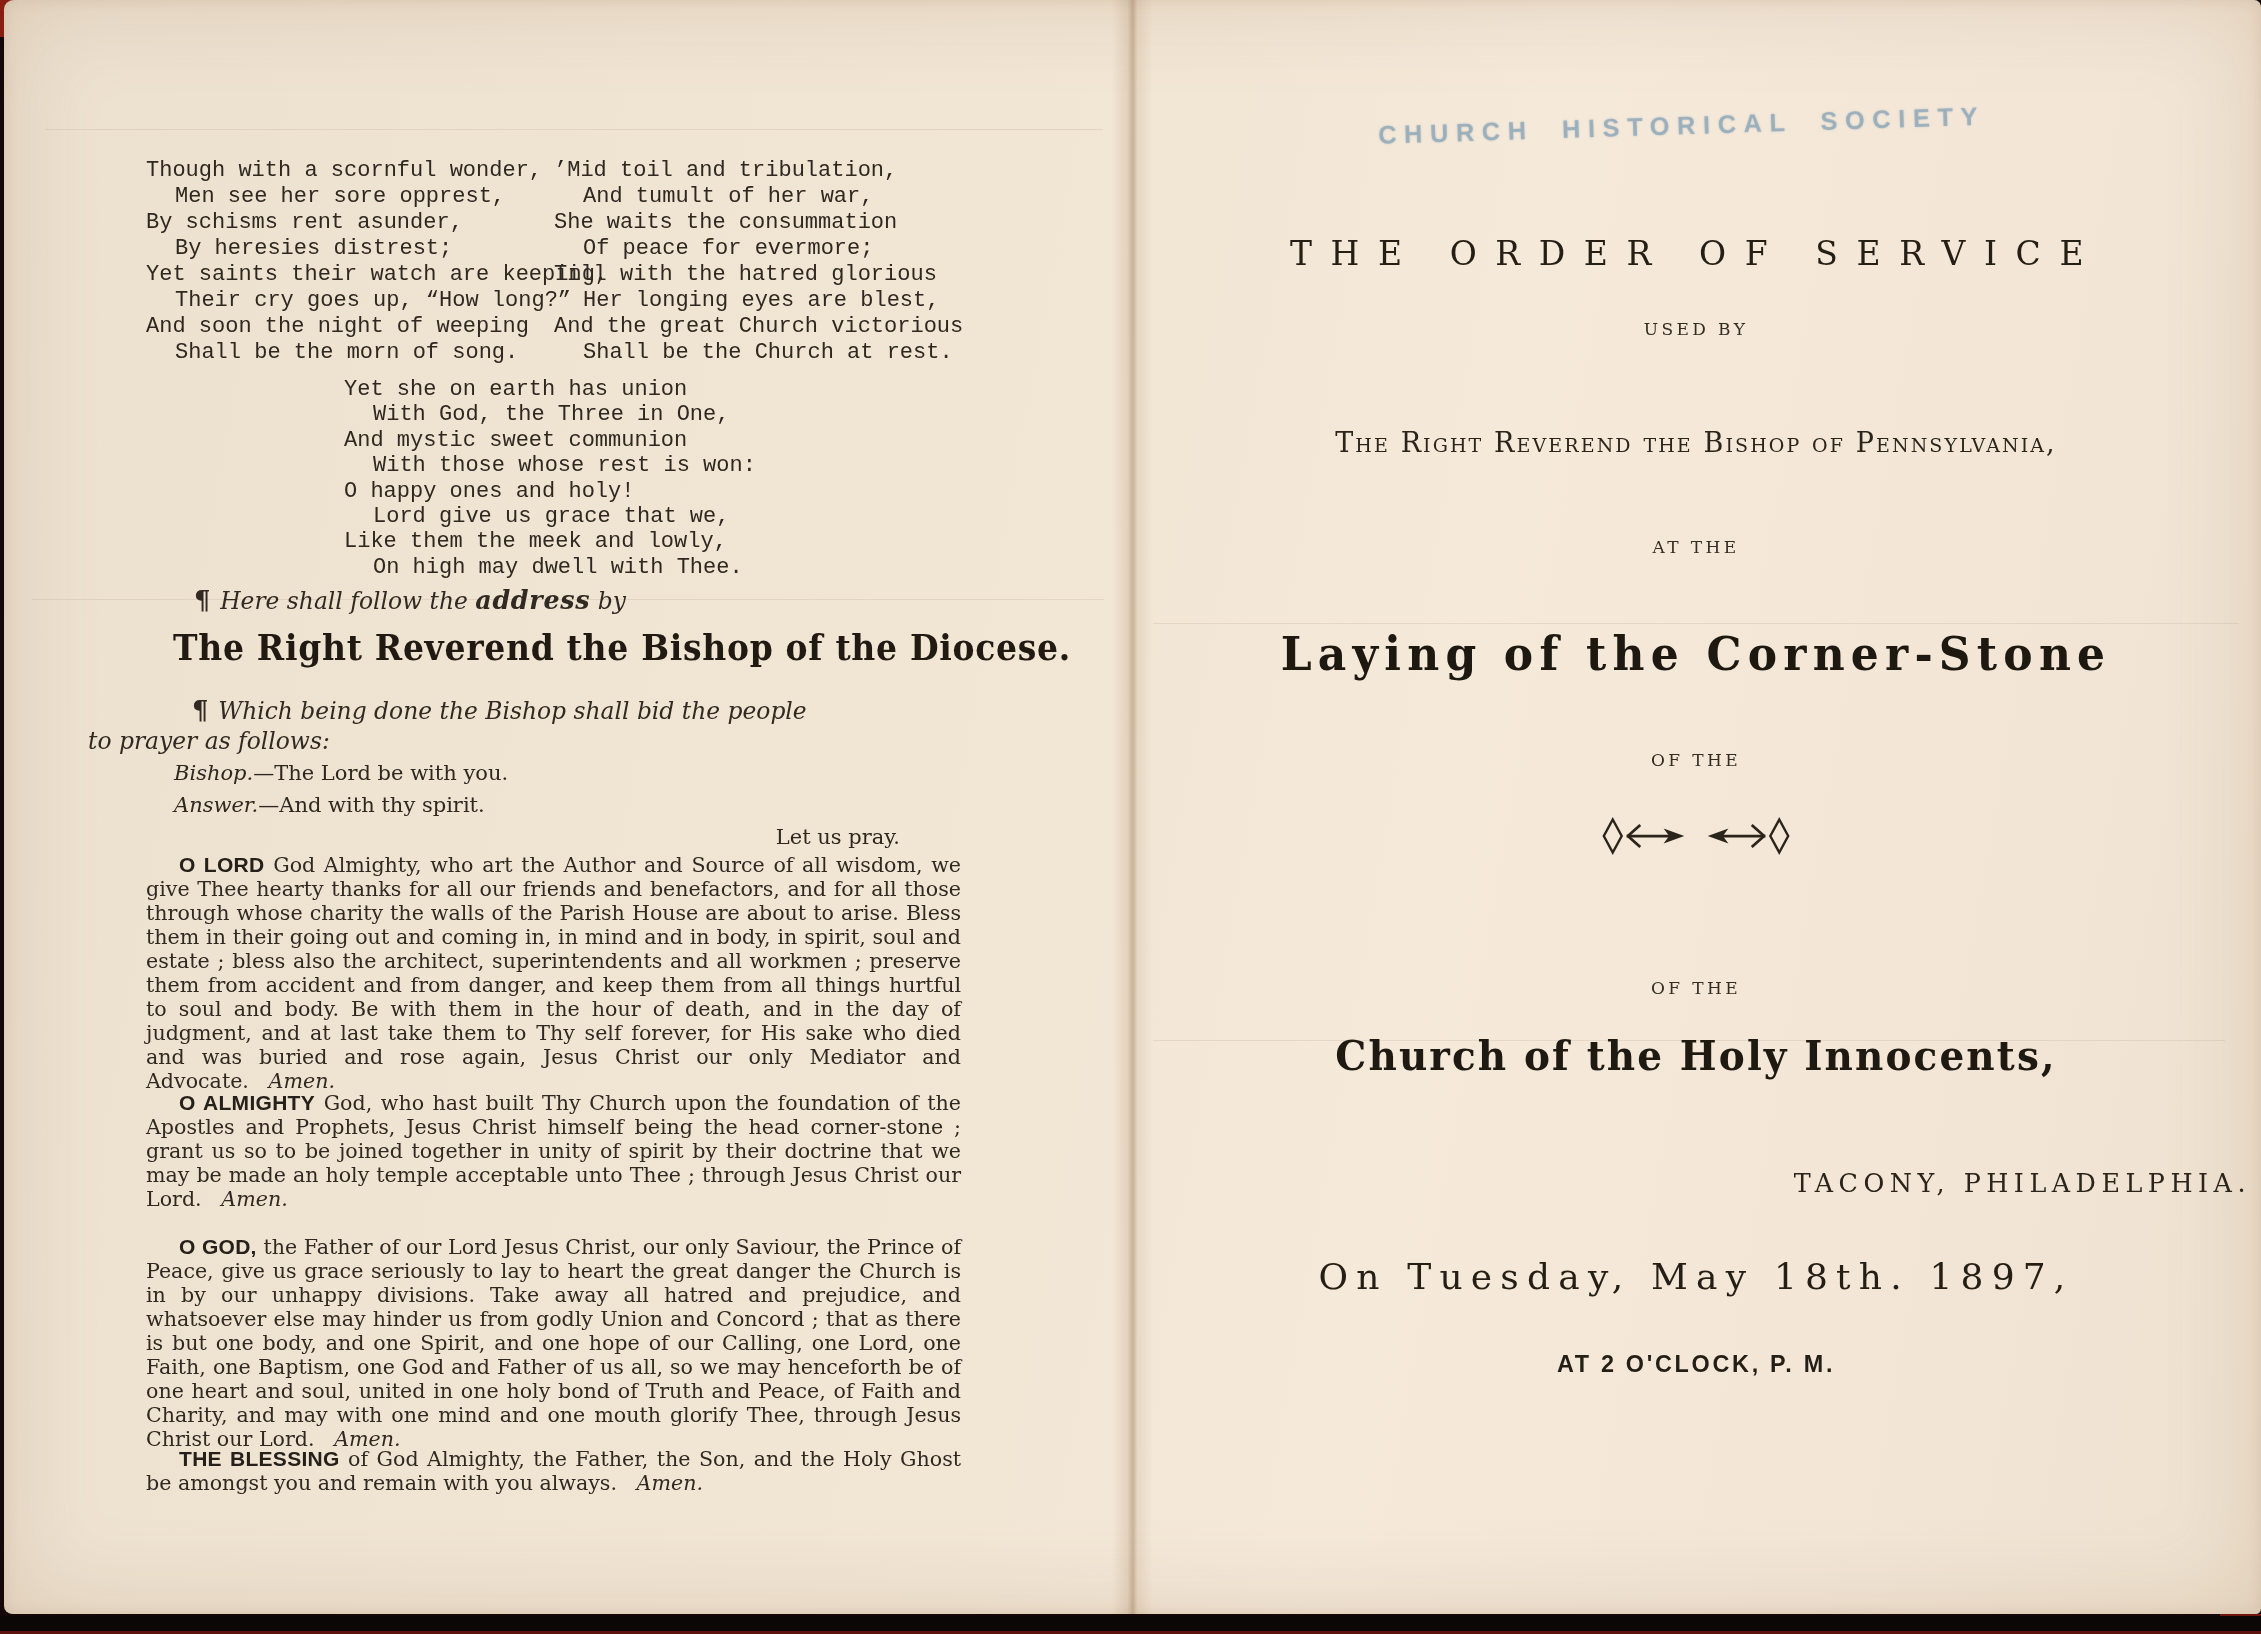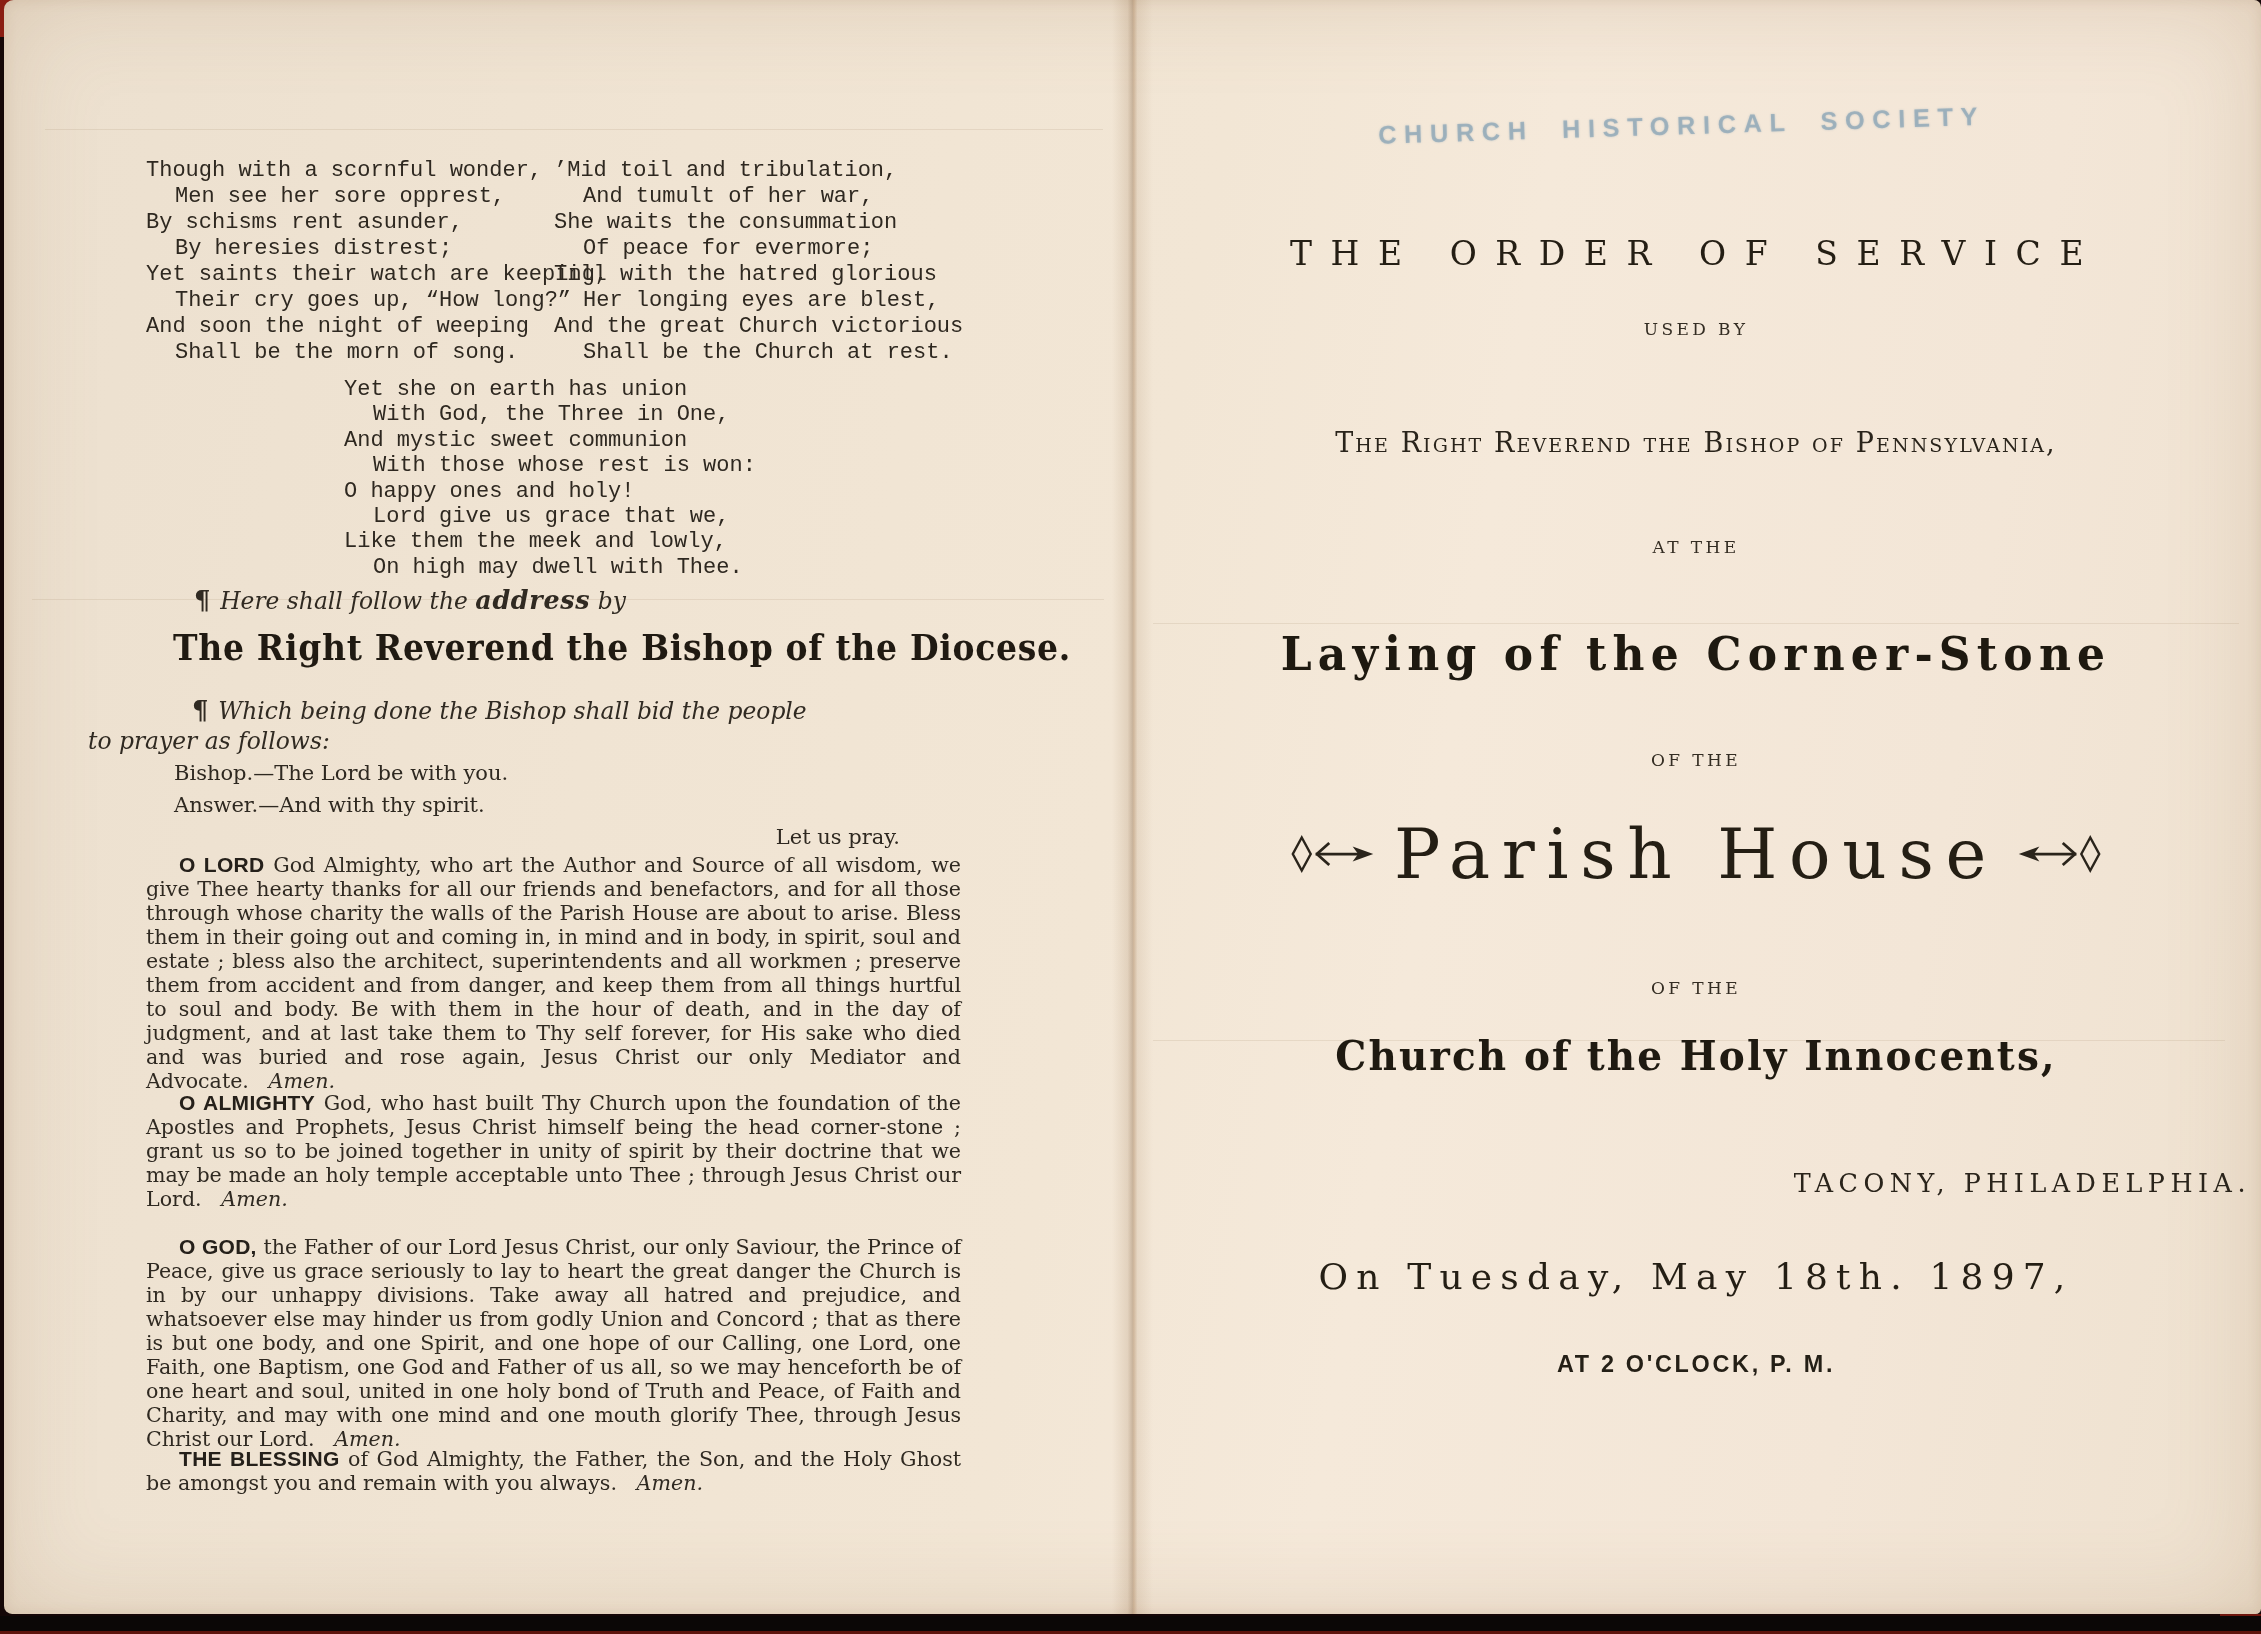--- a/index.html
+++ b/index.html
@@ -46,21 +46,21 @@
   .pilcrow{font-style:normal;font-weight:bold;font-size:26px;padding-right:9.6px;}
   .rubric-bold{font-weight:bold;font-size:25.4px;letter-spacing:0.7px;}
 
   .address-heading{
     font-size:33px;font-weight:bold;color:#201a12;letter-spacing:0.7px;white-space:nowrap;
     transform:scaleY(1.08);transform-origin:left top;
   }
   .rubric-wrap{width:739px;text-indent:104px;line-height:30px;}
 
   .versicle{font-size:21px;line-height:27.5px;color:#2e2820;}
-  .sp-it{}
+  .sp-it{font-style:italic;}
   .letuspray{width:811px;text-align:right;font-size:21px;color:#2e2820;}
 
   .prayer{
     width:815px;font-size:20.6px;line-height:24px;text-align:justify;
     text-indent:33px;color:#2f2921;margin:0;
   }
   .prayer .lead{
     font-family:"Liberation Sans",sans-serif;font-weight:bold;font-size:21px;
     letter-spacing:0.3px;color:#25201a;
   }
@@ -204,21 +204,20 @@
 
     <div class="abs rline r-small" style="top:750px">OF THE</div>
 
     <div class="abs rline r-parish" style="top:814px">
       <svg class="orn" width="88" height="44" viewBox="0 0 128 64" aria-hidden="true">
         <path d="M20 8 L33 32 L20 56 L7 32 Z" fill="none" stroke="#2a241b" stroke-width="3.5"></path>
         <path d="M40 32 L112 32" stroke="#2a241b" stroke-width="4"></path>
         <path d="M124 32 L94 21 L102 32 L94 43 Z" fill="#2a241b"></path>
         <path d="M42 32 L60 16 M42 32 L60 48" stroke="#2a241b" stroke-width="4" fill="none"></path>
       </svg>
-      <span class="ptext">Parish House</span>
       <svg class="orn" style="transform:scaleX(-1)" width="88" height="44" viewBox="0 0 128 64" aria-hidden="true">
         <path d="M20 8 L33 32 L20 56 L7 32 Z" fill="none" stroke="#2a241b" stroke-width="3.5"></path>
         <path d="M40 32 L112 32" stroke="#2a241b" stroke-width="4"></path>
         <path d="M124 32 L94 21 L102 32 L94 43 Z" fill="#2a241b"></path>
         <path d="M42 32 L60 16 M42 32 L60 48" stroke="#2a241b" stroke-width="4" fill="none"></path>
       </svg>
     </div>
 
     <div class="abs rline r-small" style="top:978px">OF THE</div>
 

